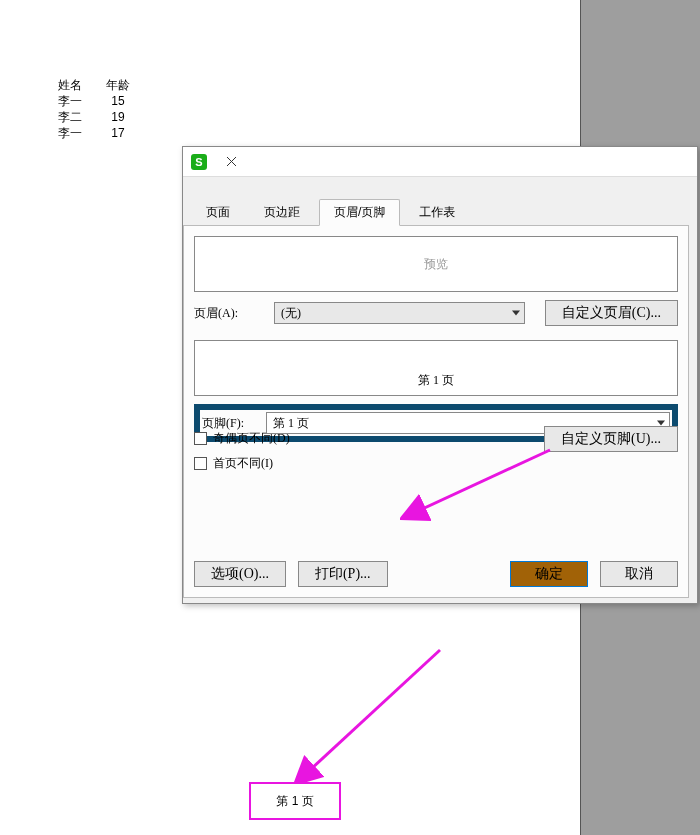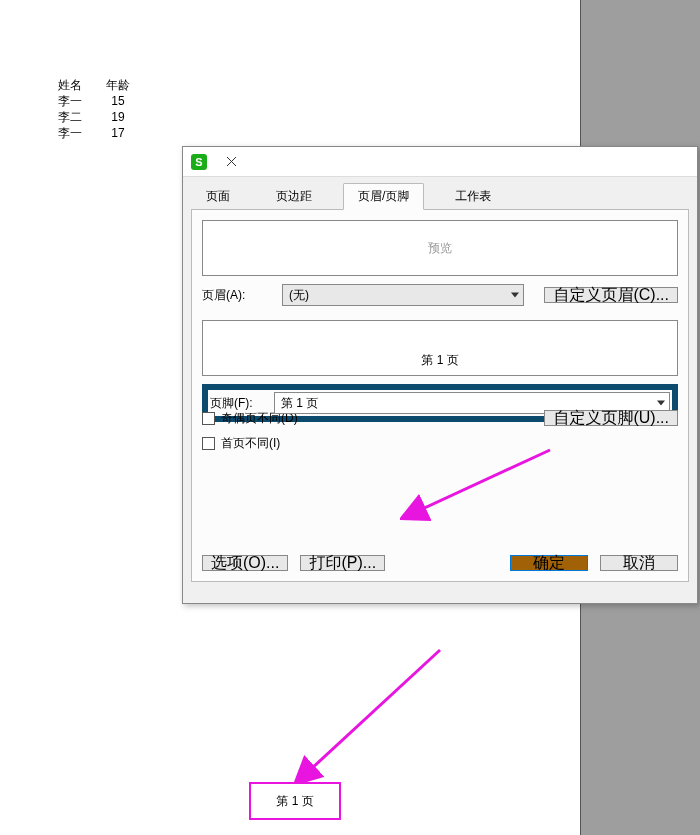--- a/index.html
+++ b/index.html
@@ -72,45 +72,47 @@
     .title-text { flex: 1; font-size: 12px; }
     .close-btn {
       width: 32px; height: 24px;
       display: flex; align-items: center; justify-content: center;
       cursor: pointer;
       font-size: 14px;
     }
     .tabs {
       display: flex;
       padding: 6px 8px 0 8px;
-      gap: 16px;
+      gap: 4px;
       background: #f0f0f0;
+      margin-top: 16px;
     }
     .tab {
       padding: 4px 14px;
       font-size: 12px;
       border: 1px solid transparent;
       cursor: pointer;
       background: #f0f0f0;
     }
     .tab.active {
       background: #fcfcfc;
       border-color: #bbb;
       border-bottom: 1px solid #fcfcfc;
       border-radius: 2px 2px 0 0;
       position: relative;
       z-index: 2;
     }
     .tab-content {
-      margin: -1px 8px 8px 8px;
+      margin: -1px 8px 8px 0;
       border: 1px solid #bbb;
       background: #fcfcfc;
       padding: 10px;
       height: 373px;
       position: relative;
+      font-family: Liberation Serif, serif;
     }
     .preview-box {
       border: 1px solid #888;
       background: #fff;
       height: 56px;
       display: flex;
       align-items: center;
       justify-content: center;
       color: #999;
       font-size: 12px;
@@ -148,25 +150,25 @@
       position: absolute;
       right: 4px;
       top: 50%;
       transform: translateY(-50%);
       width: 0; height: 0;
       border-left: 4px solid transparent;
       border-right: 4px solid transparent;
       border-top: 5px solid #333;
     }
     .btn {
-      height: 16px;
+      height: 26px;
       border: 1px solid #888;
       background: #e8e8e8;
-      padding: 0 8px;
-      font-size: 16px;
+      padding: 0 16px;
+      font-size: 14px;
       display: flex;
       align-items: center;
       cursor: pointer;
       white-space: nowrap;
     }
     .highlight-box {
       border: 6px solid #0c4a6e;
       padding: 2px;
       display: flex;
       align-items: center;

